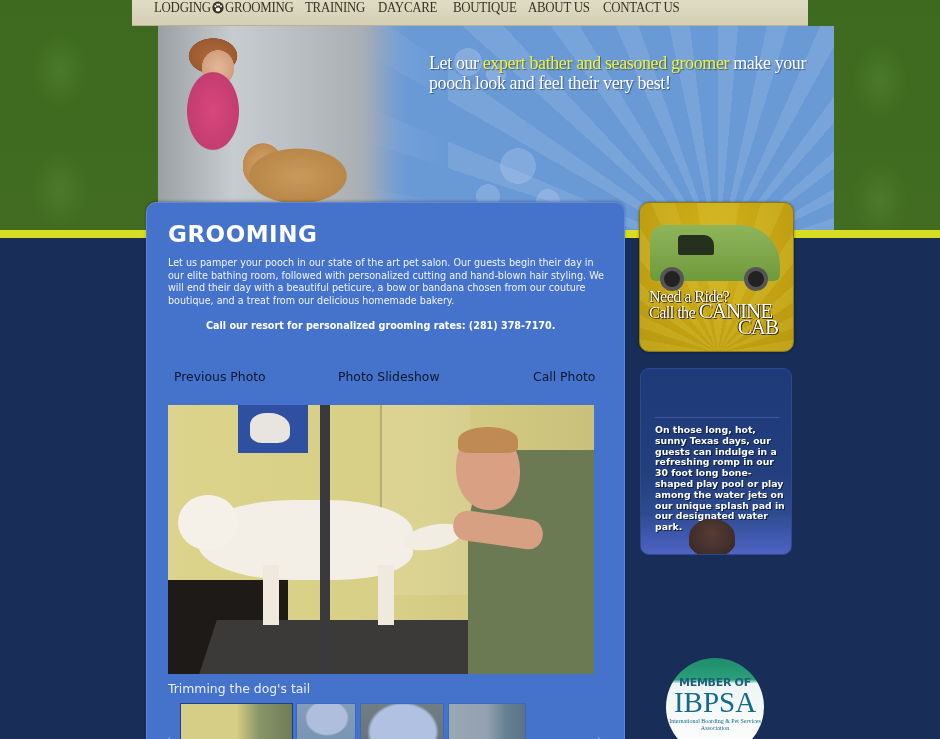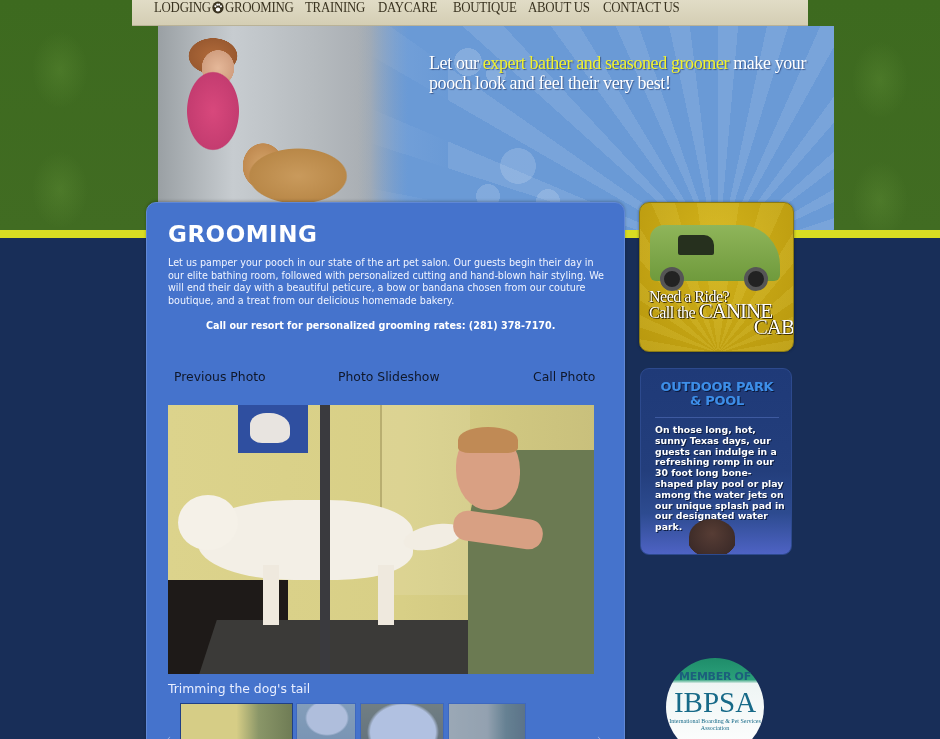--- a/index.html
+++ b/index.html
@@ -182,21 +182,21 @@
     .van-wheel { position: absolute; top: 64px; width: 24px; height: 24px; border-radius: 50%; background: #222; border: 4px solid #555; }
     .cab-text {
       position: absolute; left: 9px; top: 86px; width: 145px;
       font-family: "Liberation Serif", serif; color: #ffffff;
       text-shadow: 1px 1px 0 #3c2f00, -1px 0 0 #3c2f00;
       line-height: 15px;
     }
     .cab-line1 { font-size: 16px; letter-spacing: -0.5px; }
     .cab-line2 { font-size: 16px; letter-spacing: -0.5px; }
     .cab-big { font-size: 21px; letter-spacing: -1px; }
-    .cab-line3 { font-size: 21px; text-align: right; letter-spacing: -1px; }
+    .cab-line3 { font-size: 21px; text-align: right; padding-right: 16px; letter-spacing: -1px; }
 
     .park {
       position: absolute; left: 508px; top: 368px; width: 152px; height: 187px;
       border-radius: 9px; overflow: hidden; cursor: pointer;
       background: linear-gradient(#1f3a78 0%, #233e7c 55%, #2d4b90 78%, #4e63c4 100%);
       border: 1px solid #2d4a8e;
     }
     .park-title {
       position: absolute; left: 0; top: 11px; width: 152px; text-align: center;
       font-size: 13px; font-weight: bold; color: #3d8ee8; line-height: 14px;
@@ -218,21 +218,21 @@
       background: radial-gradient(ellipse at 50% 40%, #5a3a28, #3b2518 80%, transparent 82%);
       opacity: 0.9;
     }
 
     .ibpsa {
       position: absolute; left: 534px; top: 658px; width: 98px; height: 98px;
       border-radius: 50%; cursor: pointer;
       background: linear-gradient(#1f8d6a 0%, #2aa07a 22%, #eef5f4 26%, #ffffff 100%);
     }
     .ibpsa-member {
-      position: absolute; left: 0; top: 12px; width: 98px; text-align: center;
+      position: absolute; left: 0; top: 18px; width: 98px; text-align: center;
       font-size: 11px; font-weight: bold; color: #1c5f7c; letter-spacing: -0.3px;
     }
     .ibpsa-big {
       position: absolute; left: 0; top: 28px; width: 98px; text-align: center;
       font-family: "Liberation Serif", serif; font-size: 29px; color: #176a88;
     }
     .ibpsa-small {
       position: absolute; left: -2px; top: 60px; width: 102px; text-align: center;
       font-family: "Liberation Serif", serif; font-size: 6px; color: #176a88; line-height: 7px;
     }
@@ -319,24 +319,20 @@
     <div class="van-wheel" style="left:20px"></div>
     <div class="van-wheel" style="left:104px"></div>
     <div class="cab-text">
       <div class="cab-line1">Need a Ride?</div>
       <div class="cab-line2"><span>Call the </span><span class="cab-big">CANINE</span></div>
       <div class="cab-line3">CAB</div>
     </div>
   </a>
 
   <a class="park">
-    <div class="park-title">
-      <div>OUTDOOR PARK</div>
-      <div>&amp; POOL</div>
-    </div>
     <div class="park-rule"></div>
     <p class="park-text">On those long, hot, sunny Texas days, our guests can indulge in a refreshing romp in our 30 foot long bone-shaped play pool or play among the water jets on our unique splash pad in our designated water park.</p>
     <div class="park-dog"></div>
   </a>
 
   <a class="ibpsa">
     <div class="ibpsa-member">MEMBER OF</div>
     <div class="ibpsa-big">IBPSA</div>
     <div class="ibpsa-small">International Boarding &amp; Pet Services Association</div>
   </a>

